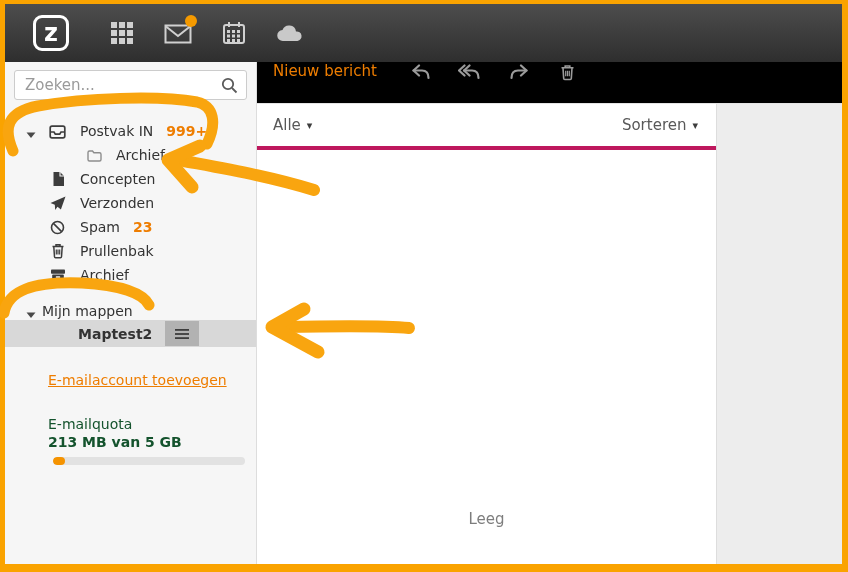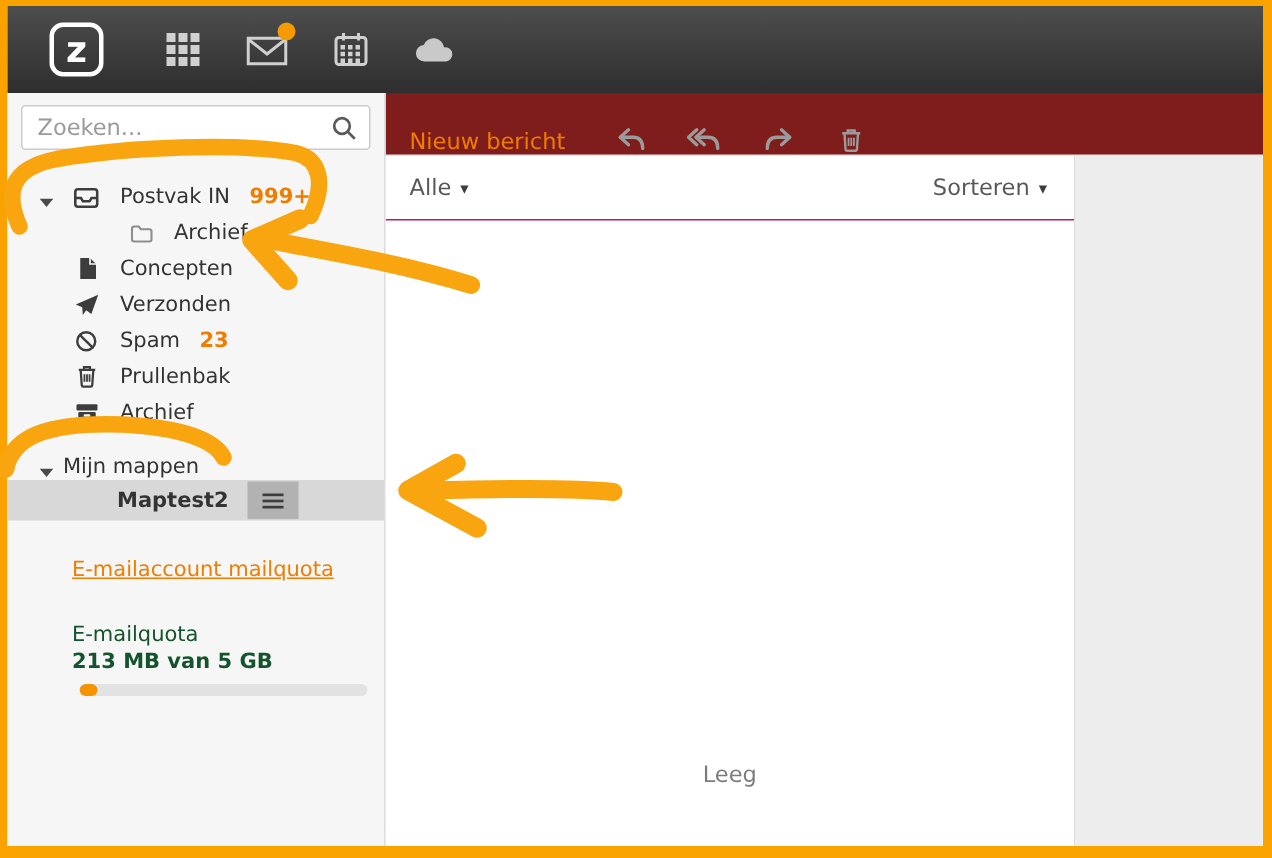--- a/index.html
+++ b/index.html
@@ -41,27 +41,27 @@
   .sel-row{margin-top:1px;height:27px;background:#d8d8d8;display:flex;align-items:center;cursor:pointer;}
   .sel-row .sel-lbl{font-weight:bold;color:#333;margin-left:73px;font-size:14px;text-align:center;}
   .menu-btn{width:34px;height:25px;background:#b2b2b2;margin-left:13px;display:flex;align-items:center;justify-content:center;cursor:pointer;}
   .addlink{display:inline-block;margin:25px 0 0 43px;color:#EE7D00;font-size:14px;text-decoration:underline;cursor:pointer;}
   .quota{margin:27px 0 0 43px;font-size:14px;color:#14532d;}
   .quota .q-usage{font-weight:bold;margin-top:2px;}
   .q-bar{margin-top:7px;margin-left:5px;width:192px;height:8px;background:#e2e2e2;border-radius:4px;overflow:hidden;}
   .q-fill{height:100%;background:#F59300;border-radius:4px;}
 
   
-  .toolbar{height:41px;flex:0 0 41px;border-bottom:1px solid #e4e4e4;display:flex;align-items:flex-end;background:#7f1d1d;}
+  .toolbar{height:41px;flex:0 0 41px;border-bottom:1px solid #e4e4e4;display:flex;align-items:flex-start;background:#000000;}
   .newmsg{margin-left:16px;color:#EE7D00;font-size:15px;cursor:pointer;}
   .t-icons{display:flex;align-items:center;margin-left:32px;gap:25px;}
   .t-btn{width:24px;height:20px;display:flex;align-items:center;justify-content:center;cursor:pointer;}
   .below{flex:1;display:flex;min-height:0;}
   .listcol{width:459px;flex:0 0 459px;border-right:1px solid:#ddd;border-right:1px solid #ddd;display:flex;flex-direction:column;background:#fff;}
-  .listheader{height:42px;flex:0 0 42px;border-bottom:1px solid #be185d;display:flex;align-items:center;font-size:15px;color:#585858;}
+  .listheader{height:42px;flex:0 0 42px;border-bottom:4px solid #be185d;display:flex;align-items:center;font-size:15px;color:#585858;}
   .drop{display:flex;align-items:center;gap:6px;cursor:pointer;}
   .caret{font-size:11px;color:#3d3d3d;}
   .filter{margin-left:16px;}
   .sort{margin-left:auto;margin-right:18px;}
   .listbody{flex:1;position:relative;}
   .empty-text{position:absolute;top:360px;left:0;right:0;text-align:center;color:#7d7d7d;font-size:15px;}
   .readpane{flex:1;background:#ededed;}
 
   
   .annot{position:absolute;inset:0;width:848px;height:572px;pointer-events:none;z-index:50;}
@@ -234,21 +234,21 @@
               <svg width="16" height="12" viewBox="0 0 16 12">
                 <rect x="1" y="1" width="14" height="1.8" fill="#3d3d3d"></rect>
                 <rect x="1" y="5.1" width="14" height="1.8" fill="#3d3d3d"></rect>
                 <rect x="1" y="9.2" width="14" height="1.8" fill="#3d3d3d"></rect>
               </svg>
             </span>
           </div>
         </div>
       </div>
 
-      <a class="addlink">E-mailaccount mailquota</a>
+      <a class="addlink">E-mailaccount toevoegen</a>
 
       <div class="quota">
         <div>E-mailquota</div>
         <div class="q-usage">213 MB van 5 GB</div>
         <div class="q-bar">
           <div class="q-fill" style="width: 6%;"></div>
         </div>
       </div>
     </div>
 

